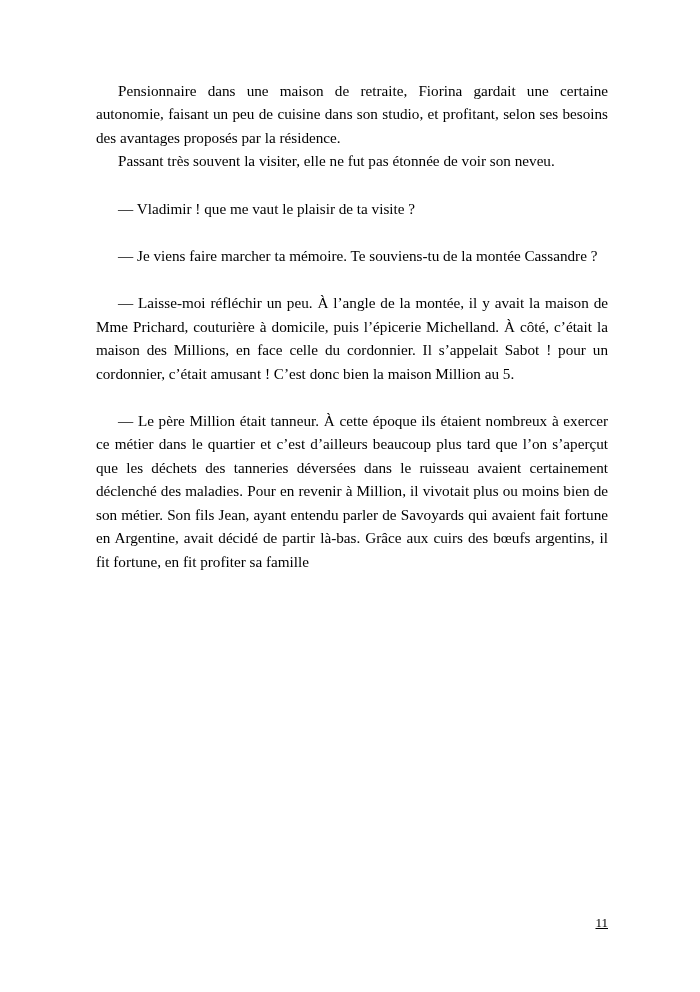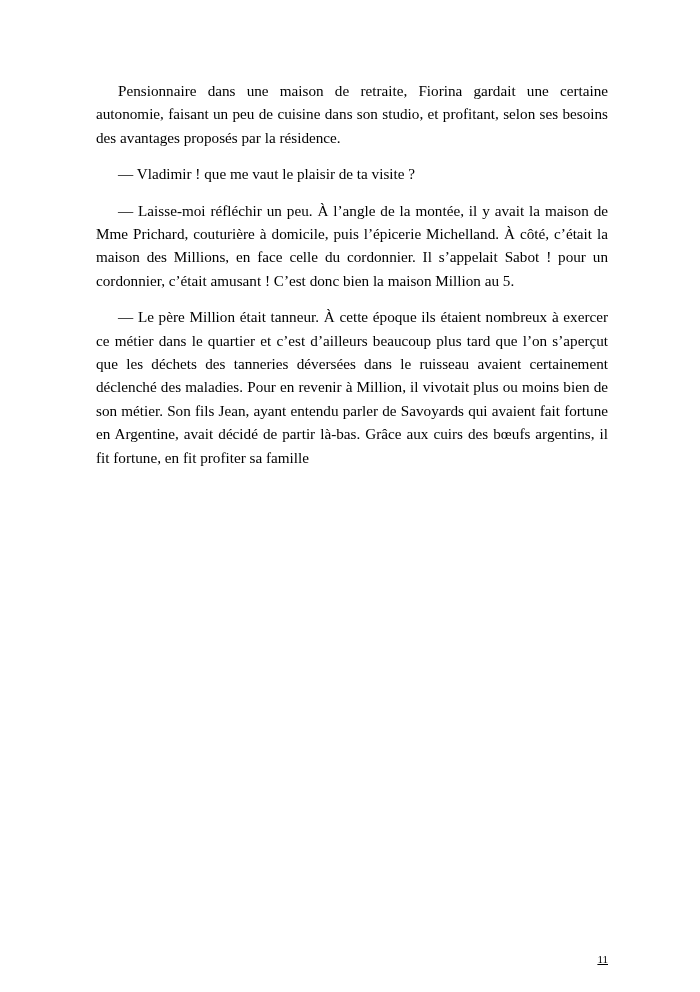--- a/index.html
+++ b/index.html
@@ -35,50 +35,52 @@
     font-size: 15.2px;
     line-height: 23.4px;
     text-align: justify;
     text-justify: inter-word;
     text-indent: 22px;
     hyphens: none;
     -webkit-hyphens: none;
     word-spacing: 0px;
   }
   p.para.gap-before {
-    margin-top: 13px;
+    margin-top: 24px;
   }
   p.para.last-line-natural {
     text-align-last: left;
   }
   .page-number {
     position: absolute;
     left: 0;
-    top: 950px;
+    top: 913px;
     width: 608px;
     text-align: right;
-    font-size: 11px;
+    font-size: 13px;
     line-height: 19px;
     font-family: "Liberation Serif", "DejaVu Serif", serif;
     color: #000000;
     text-decoration: underline;
   }
 </style>
 </head>
 <body>
 
 <div class="page">
 
   <div class="text-block">
 
     <p class="para last-line-natural">Pensionnaire dans une maison de retraite, Fiorina gardait une certaine autonomie, faisant un peu de cuisine dans son studio, et profitant, selon ses besoins des avantages proposés par la résidence.</p>
 
+    <p class="para last-line-natural">Passant très souvent la visiter, elle ne fut pas étonnée de voir son neveu.</p>
 
     <p class="para gap-before last-line-natural">— Vladimir ! que me vaut le plaisir de ta visite ?</p>
 
+    <p class="para gap-before last-line-natural">— Je viens faire marcher ta mémoire. Te souviens-tu de la montée Cassandre ?</p>
 
 
 
     <p class="para gap-before last-line-natural">— Laisse-moi réfléchir un peu. À l’angle de la montée, il y avait la maison de Mme Prichard, couturière à domicile, puis l’épicerie Michelland. À côté, c’était la maison des Millions, en face celle du cordonnier. Il s’appelait Sabot ! pour un cordonnier, c’était amusant ! C’est donc bien la maison Million au 5.</p>
 
 
     <p class="para gap-before">— Le père Million était tanneur. À cette époque ils étaient nombreux à exercer ce métier dans le quartier et c’est d’ailleurs beaucoup plus tard que l’on s’aperçut que les déchets des tanneries déversées dans le ruisseau avaient certainement déclenché des maladies. Pour en revenir à Million, il vivotait plus ou moins bien de son métier. Son fils Jean, ayant entendu parler de Savoyards qui avaient fait fortune en Argentine, avait décidé de partir là-bas. Grâce aux cuirs des bœufs argentins, il fit fortune, en fit profiter sa famille</p>
 
   </div>
 

